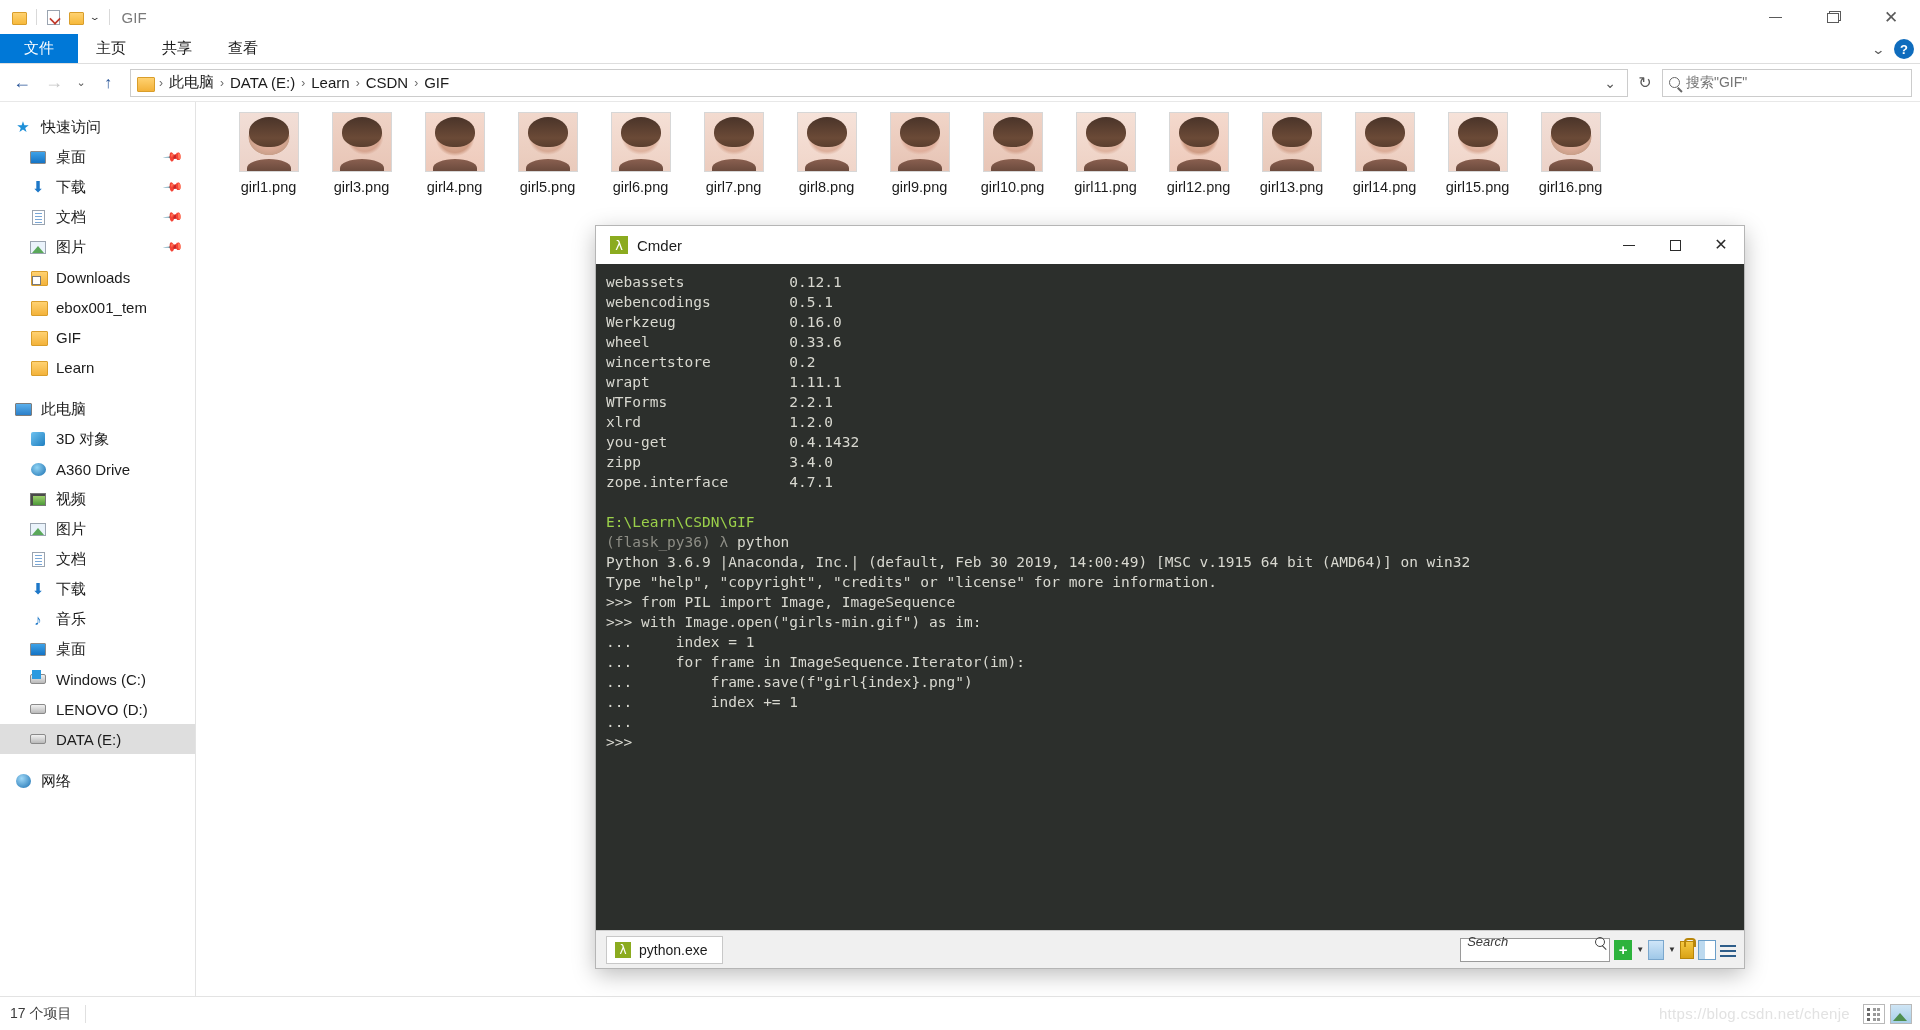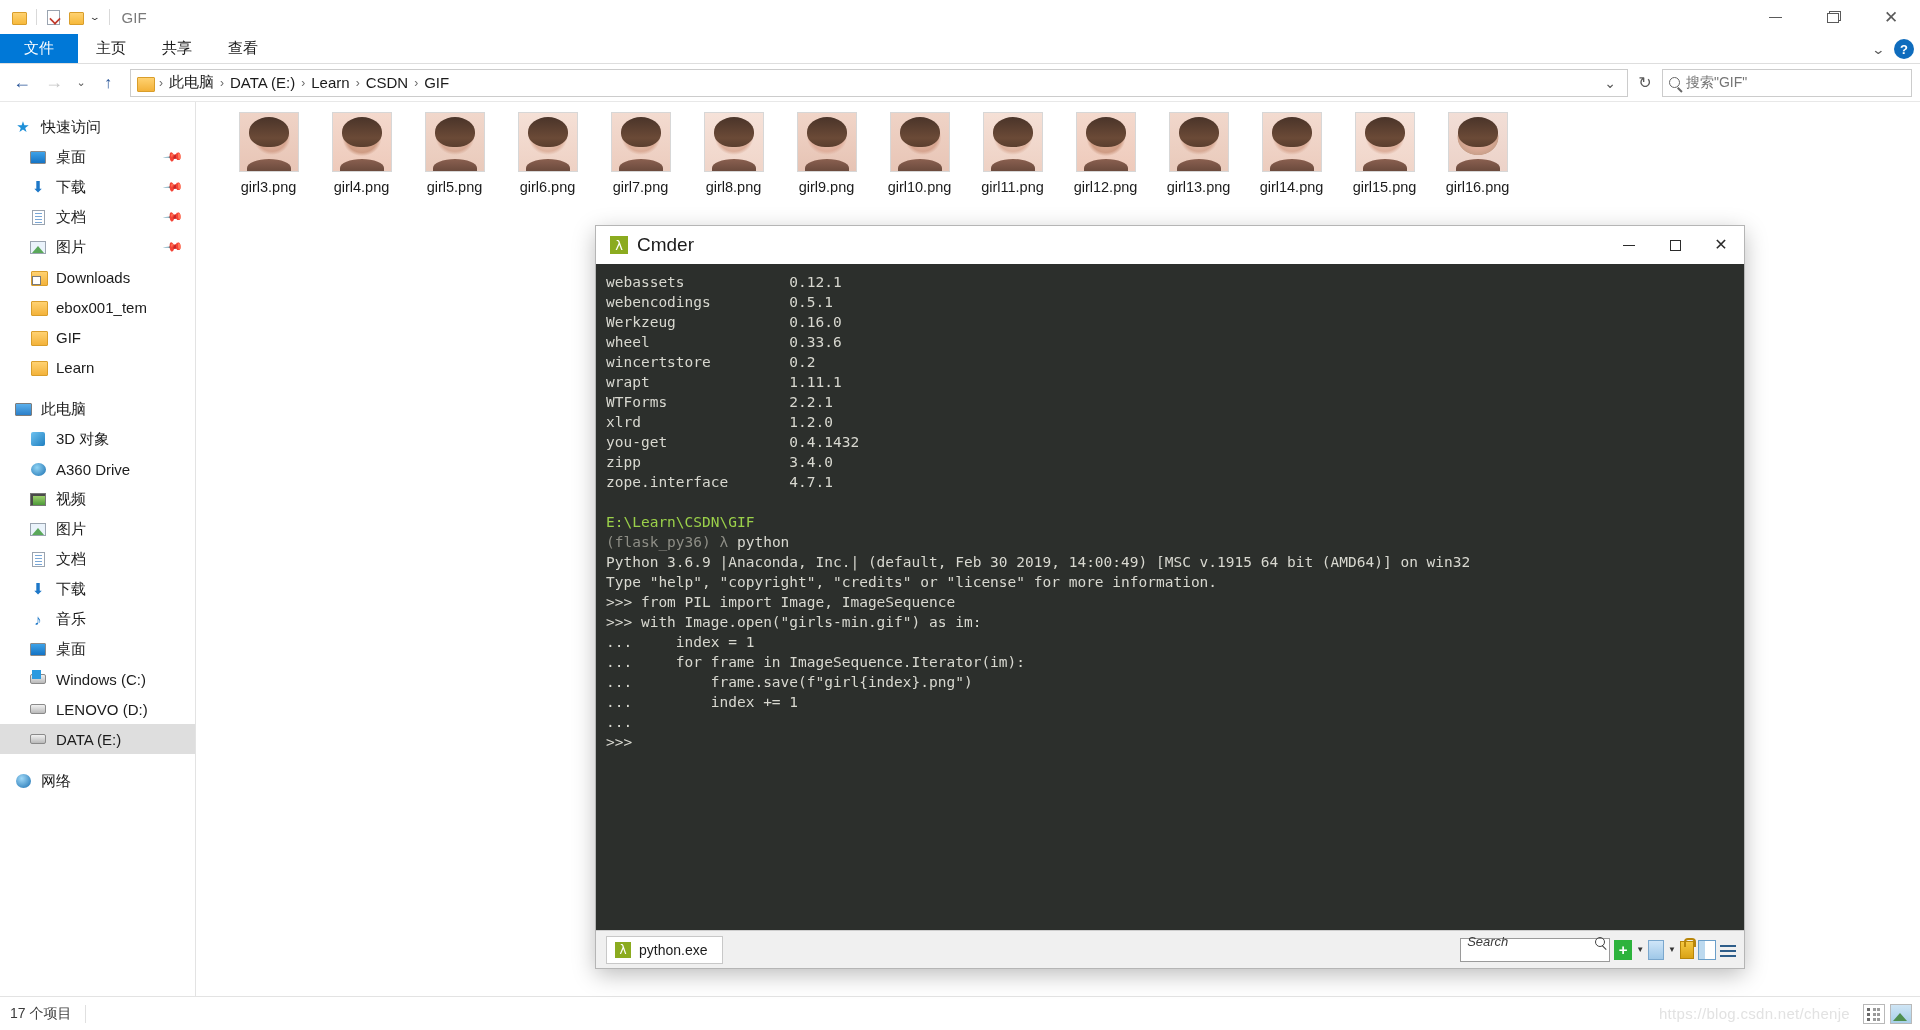--- a/index.html
+++ b/index.html
@@ -322,21 +322,21 @@
     display: flex; align-items: center;
     padding-left: 14px;
     flex: none; position: relative;
   }
   .lambda-ico {
     width: 18px; height: 18px; background: #8bab1f;
     color: #ffffff; font-size: 13px;
     display: flex; align-items: center; justify-content: center;
     margin-right: 9px; font-family: "DejaVu Sans", sans-serif;
   }
-  .cm-title-text { font-size: 19px; color: #1b1b1b; }
+  .cm-title-text { font-size: 15px; color: #1b1b1b; }
   .cm-controls { position: absolute; right: 0; top: 0; height: 38px; display: flex; }
   .cm-btn {
     width: 46px; height: 38px; display:flex; align-items:center; justify-content:center;
     color:#2b2b2b;
   }
   .cm-min { width: 12px; height: 1px; background:#2b2b2b; }
   .cm-max { width: 11px; height: 11px; border: 1px solid #2b2b2b; }
   .cm-x { font-size: 16px; line-height:1; font-weight: 300; }
 
   .cm-term {
@@ -605,20 +605,26 @@
       <div class="nav-item">
         <span class="ni-icon">
             <span class="ic-net"></span>
           </span>
         <span>网络</span>
       </div>
     </div>
 
     <div class="content">
       <div class="tiles">
+        <div class="tile">
+          <div class="thumb t1">
+              <span class="face"></span>
+            </div>
+          <div class="tlabel">girl1.png</div>
+        </div>
         <div class="tile">
           <div class="thumb t3">
               <span class="face"></span>
             </div>
           <div class="tlabel">girl3.png</div>
         </div>
         <div class="tile">
           <div class="thumb t4">
               <span class="face"></span>
             </div>

